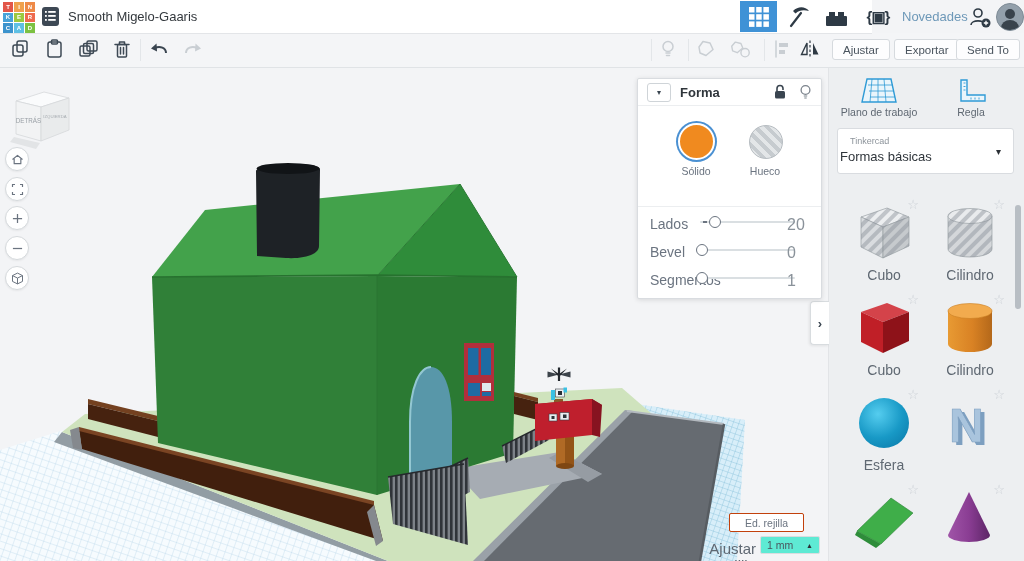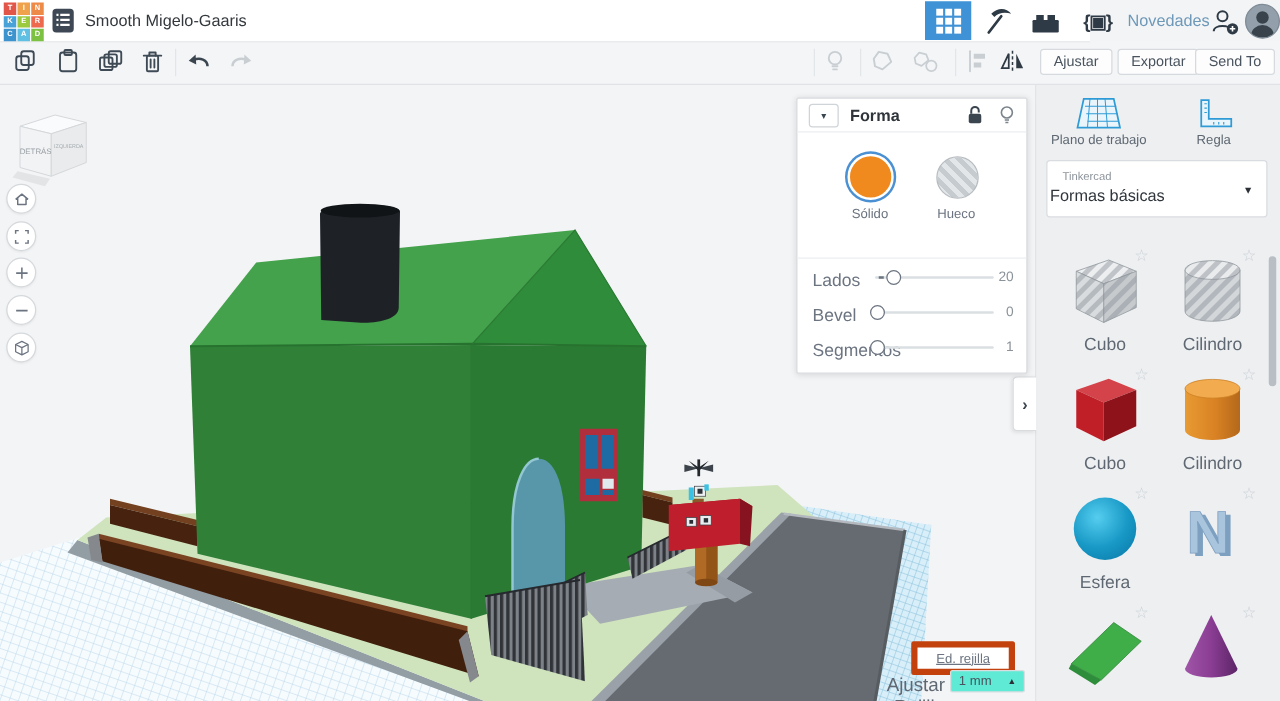--- a/index.html
+++ b/index.html
@@ -34,36 +34,36 @@
   .dd-btn{width:22px;height:17px;border:1px solid #cfd4d8;border-radius:3px;background:#fff;font-size:8px;color:#3a4550;display:flex;align-items:center;justify-content:center;margin-right:9px;}
   .panel-title{font-size:13px;font-weight:bold;color:#2f353b;flex:1;}
   .sw-solid{position:absolute;left:40px;top:44px;width:33px;height:33px;border-radius:50%;background:#f08a1f;border:2px solid #fff;box-shadow:0 0 0 2px #4a90d2;}
   .sw-hole{position:absolute;left:111px;top:46px;width:32px;height:32px;border-radius:50%;background:repeating-linear-gradient(45deg,#c6cbcf 0 4px,#e3e6e8 4px 8px);border:1px solid #b6bcc1;}
   .sw-lbl{position:absolute;width:64px;text-align:center;font-size:10.5px;color:#6b7480;top:86px;}
   .pdiv{position:absolute;left:0;right:0;top:127px;border-top:1px solid #eceef0;}
   .srow-lbl{position:absolute;left:12px;font-size:14px;color:#6b7480;}
   .strack{position:absolute;left:62px;width:95px;height:2px;background:#dadfe2;border-radius:1px;}
   .shandle{position:absolute;width:10px;height:10px;border-radius:50%;background:#fff;border:1.5px solid #6b7480;top:-5px;}
   .stick{position:absolute;width:4px;height:1.5px;background:#6b7480;top:0;}
-  .sval{position:absolute;right:10px;width:24px;text-align:right;font-size:11px;color:#8a929a;}
+  .sval{position:absolute;right:10px;width:24px;font-size:16px;color:#8a929a;}
   .collapse-tab{position:absolute;left:810px;top:301px;width:18px;height:42px;background:#fff;border:1px solid #d8dcdf;border-right:none;border-radius:4px 0 0 4px;display:flex;align-items:center;justify-content:center;font-size:13px;font-weight:bold;color:#3a4550;z-index:24;box-shadow:-1px 1px 3px rgba(0,0,0,0.08);}
   
   .sidebar{position:absolute;left:828px;top:67px;width:196px;height:494px;background:#edeff1;border-left:1px solid #e2e4e7;z-index:22;overflow:hidden;}
   .side-lbl{position:absolute;font-size:10.5px;color:#5f6872;text-align:center;}
   .lib-card{position:absolute;left:8px;top:61px;width:177px;height:46px;background:#fff;border:1px solid #d9dce0;border-radius:3px;box-sizing:border-box;}
   .lib-small{position:absolute;left:12px;top:7px;font-size:9px;color:#8d949b;}
   .lib-main{position:absolute;left:2px;top:20px;font-size:13px;color:#2f353b;}
   .lib-caret{position:absolute;right:12px;top:17px;font-size:10px;color:#2b3036;}
   .card{position:absolute;width:86px;height:90px;}
   .card .star{position:absolute;right:8px;top:0;font-size:13px;color:#ccd1d6;}
   .card .lbl{position:absolute;left:0;right:0;top:70px;text-align:center;font-size:14px;color:#5f6872;}
   .card svg{position:absolute;left:8px;top:4px;}
   .scrollbar{position:absolute;left:186px;top:138px;width:6px;height:104px;background:#b8bec4;border-radius:3px;}
   
-  .edit-grid{position:absolute;left:729px;top:513px;width:73px;height:17px;background:#fff;border:5px solid #c2410c;border-radius:2px;font-size:10.5px;color:#6b7480;display:flex;align-items:center;justify-content:center;z-index:21;text-decoration:underline;}
+  .edit-grid{position:absolute;left:729px;top:513px;width:73px;height:17px;background:#fff;border:1px solid #c2410c;border-radius:2px;font-size:10.5px;color:#6b7480;display:flex;align-items:center;justify-content:center;z-index:21;}
   .snap-label{position:absolute;left:688px;top:540px;width:68px;text-align:right;font-size:15px;color:#5f6872;z-index:21;}
   .snap-select{position:absolute;left:760px;top:536px;width:60px;height:18px;background:#5eead4;border:1px solid #dadde0;border-radius:2px;font-size:10.5px;color:#4a545e;display:flex;align-items:center;justify-content:space-between;padding:0 6px;box-sizing:border-box;z-index:21;}
   .snap-caret{font-size:7px;color:#2b3036;}
 </style>
 </head>
 <body>
 
 <div class="app">
 
   <svg width="0" height="0" style="position:absolute">

